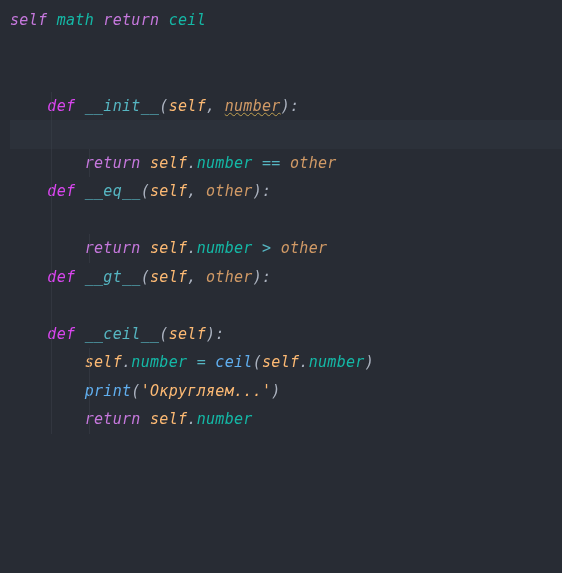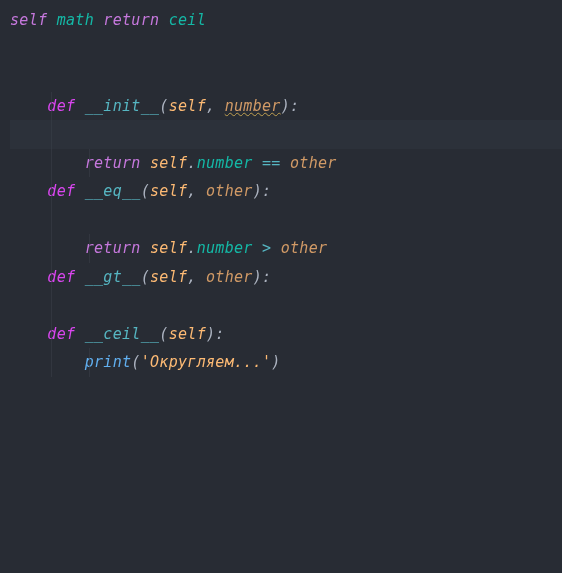--- a/index.html
+++ b/index.html
@@ -67,17 +67,19 @@
 <div class="line"><span class="guide g1"></span></div>
 
 <div class="line"><span class="guide g1"></span><span class="guide g2"></span>        <span class="kw">return</span> <span class="self">self</span><span class="punct">.</span><span class="ident">number</span> <span class="op">&gt;</span> <span class="param">other</span></div>
 
 <div class="line"><span class="guide g1"></span>    <span class="def">def</span> <span class="dunder">__gt__</span><span class="punct">(</span><span class="self">self</span><span class="punct">, </span><span class="param">other</span><span class="punct">)</span><span class="punct">:</span></div>
 
 <div class="line"><span class="guide g1"></span></div>
 
 <div class="line"><span class="guide g1"></span>    <span class="def">def</span> <span class="dunder">__ceil__</span><span class="punct">(</span><span class="self">self</span><span class="punct">)</span><span class="punct">:</span></div>
 
+<div class="line"><span class="guide g1"></span><span class="guide g2"></span>        <span class="self">self</span><span class="punct">.</span><span class="ident">number</span> <span class="op">=</span> <span class="builtin">ceil</span><span class="punct">(</span><span class="self">self</span><span class="punct">.</span><span class="ident">number</span><span class="punct">)</span></div>
 
 <div class="line"><span class="guide g1"></span><span class="guide g2"></span>        <span class="builtin">print</span><span class="punct">(</span><span class="str">'Округляем...'</span><span class="punct">)</span></div>
 
+<div class="line"><span class="guide g1"></span><span class="guide g2"></span>        <span class="kw">return</span> <span class="self">self</span><span class="punct">.</span><span class="ident">number</span></div>
 
 </div>
 
 </body></html>

